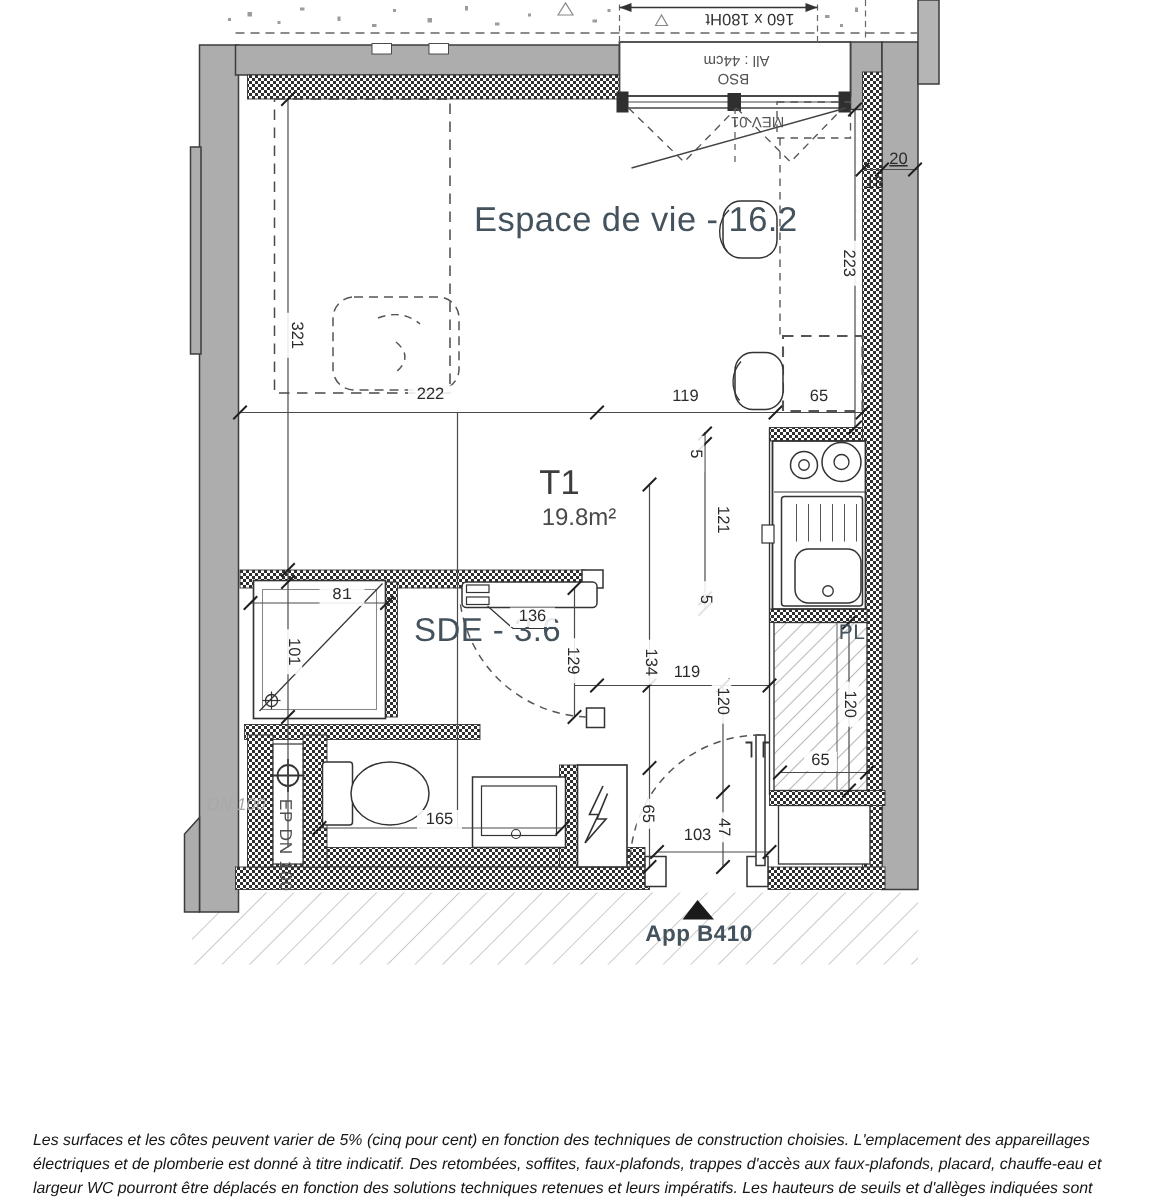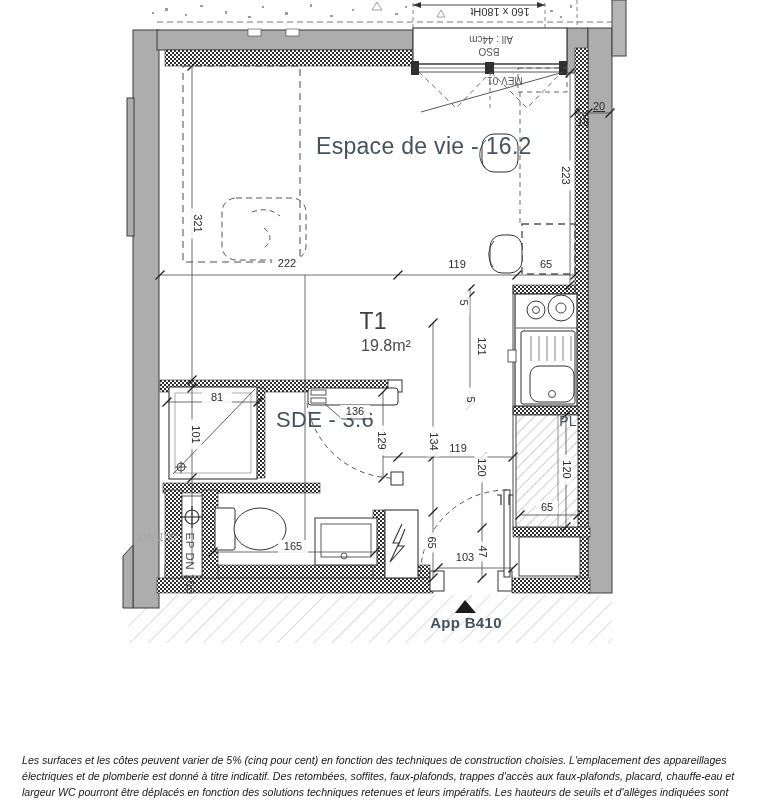--- a/index.html
+++ b/index.html
@@ -283,21 +283,21 @@
   <div class="lbl room" style="left:430px;top:613px;width:72px;font-size:15px;font-weight:bold;">App B410</div>
 
   <div class="lbl small rot180" style="left:458px;top:6px;width:84px;font-size:11px;color:#333;">160 x 180Ht</div>
   <div class="lbl small rot180" style="left:456px;top:33px;width:70px;">All : 44cm</div>
   <div class="lbl small rot180" style="left:464px;top:45px;width:50px;">BSO</div>
   <div class="lbl small rot180" style="left:480px;top:74px;width:50px;">MEV 01</div>
 
   <div class="lbl dim" style="left:272px;top:257px;width:30px;">222</div>
   <div class="lbl dim" style="left:443px;top:258px;width:28px;">119</div>
   <div class="lbl dim" style="left:535px;top:258px;width:22px;">65</div>
-  <div class="lbl dim" style="left:202px;top:391px;width:30px;">81</div>
+  <div class="lbl dim" style="left:213px;top:391px;width:30px;font-family:Liberation Mono, monospace;">81</div>
   <div class="lbl dim" style="left:340px;top:405px;width:30px;">136</div>
   <div class="lbl dim" style="left:443px;top:442px;width:30px;">119</div>
   <div class="lbl dim" style="left:536px;top:501px;width:22px;">65</div>
   <div class="lbl dim" style="left:450px;top:551px;width:30px;">103</div>
   <div class="lbl dim" style="left:278px;top:540px;width:30px;">165</div>
   <div class="lbl dim" style="left:576px;top:116px;width:14px;background:none;">18</div>
   <div class="lbl dim" style="left:591px;top:100px;width:16px;background:none;text-decoration:underline;">20</div>
 
   <div class="lbl dim rot90" style="left:182px;top:217px;width:30px;">321</div>
   <div class="lbl dim rot90" style="left:550px;top:169px;width:30px;">223</div>

